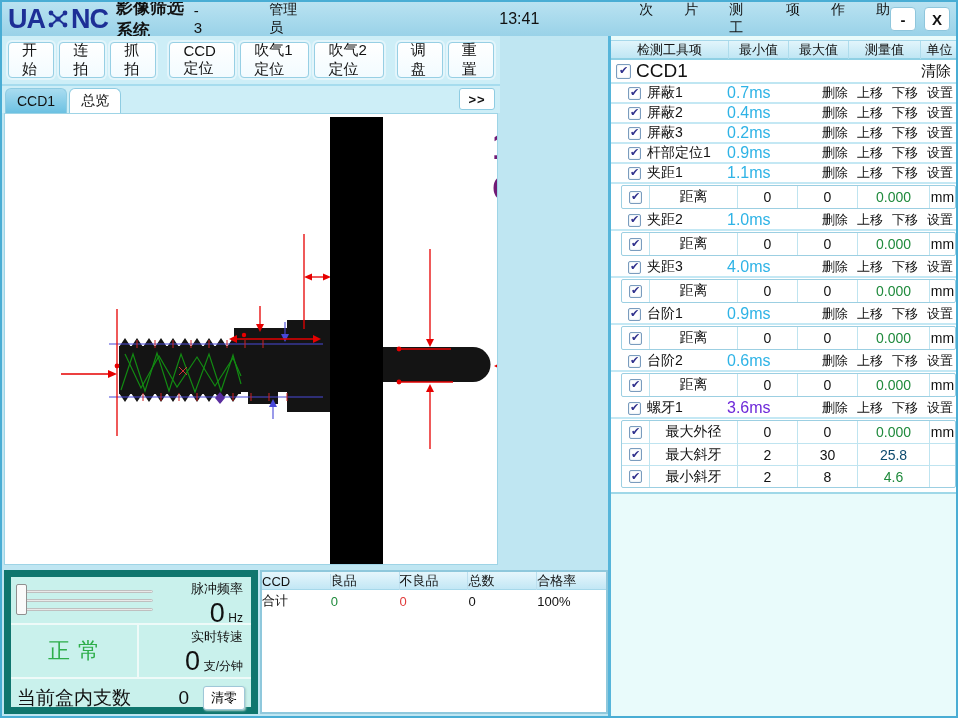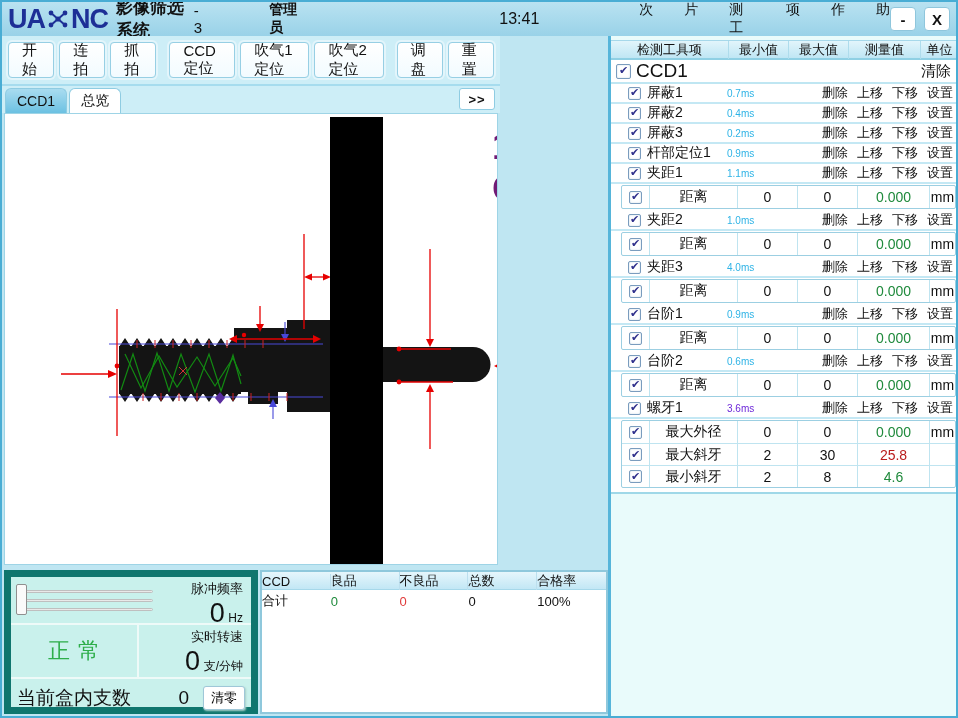--- a/index.html
+++ b/index.html
@@ -7,21 +7,21 @@
   body { font-family:"Liberation Sans","DejaVu Sans",sans-serif; color:#111; }
   .app { position:relative; width:958px; height:718px; background:#bfe6f2; border:2px solid #49add4; overflow:hidden; }
 
   
   .titlebar { position:absolute; left:0; top:0; width:100%; height:34px;
     background:linear-gradient(#b9e2f1,#99d2e8); display:flex; align-items:center; padding:0 6px; }
   .logo { display:flex; align-items:center; font-weight:900; font-size:27px; color:#1d2f96; letter-spacing:-1px; }
   .logo svg { margin:0 1px; }
   .app-title { font-size:17px; font-weight:bold; margin-left:8px; }
   .app-instance { font-size:15px; margin-left:5px; }
-  .tb-user { font-size:14px; margin-left:63px;font-weight:bold; }
+  .tb-user { font-size:14px; margin-left:63px; }
   .tb-time { font-size:16px; margin-left:200px; }
   .tb-menu { display:flex; gap:31px; font-size:14px; margin-left:100px; }
   .tb-menu span { cursor:default; }
   .winbtns { margin-left:auto; display:flex; gap:8px; }
   .winbtn { width:26px; height:24px; background:#fff; border:1px solid #8fc6dc; border-radius:4px;
     display:flex; align-items:center; justify-content:center; font-weight:bold; font-size:15px; }
 
   
   .left-col { position:absolute; left:0; top:34px; width:498px; bottom:0; }
   .toolbar { height:50px; background:#cdeef7; border-bottom:2px solid #a6dcee; display:flex; align-items:center; padding:0 6px; gap:5px; }
@@ -82,21 +82,21 @@
     display:inline-flex; align-items:center; justify-content:center; box-shadow:inset 0 0 2px #c8d8e2; }
   .cb::before { content:"✔"; font-size:11px; font-weight:bold; color:#30308c; line-height:1; margin-top:-1px; }
   .cb.big { width:15px; height:15px; }
 
   .group-row { height:24px; display:flex; align-items:center; padding:0 5px; border-bottom:2px solid #bfe6f2; }
   .group-label { font-size:19px; margin-left:5px; }
   .clear-link { margin-left:auto; font-size:15px; padding-right:2px; }
 
   .trow { height:20px; display:flex; align-items:center; padding-left:17px; border-bottom:2px solid #c4e8f4; }
   .tlabel { font-size:14px; width:80px; margin-left:6px; }
-  .ttime { font-size:10px; width:68px; }
+  .ttime { font-size:16px; width:68px; }
   .tacts { margin-left:auto; display:flex; gap:9px; font-size:13px; padding-right:5px; }
 
   .sgroup { margin:1px 2px 2px 10px; border:1px solid #9ccfe2; border-radius:2px; background:#fff; }
   .srow { display:grid; grid-template-columns:28px 88px 60px 60px 72px 1fr; height:22px; align-items:center;
     text-align:center; font-size:14px; }
   .srow + .srow { border-top:1px solid #bfe4f0; }
   .srow > span { border-right:1px solid #bfe4f0; height:100%; display:flex; align-items:center; justify-content:center; }
   .srow > span:last-child { border-right:none; }
   .filler { flex:1; }
 </style>
@@ -491,21 +491,21 @@
           <span style="color:#1f8a3c">0.000</span>
           <span>mm</span>
         </div>
         <div class="srow">
           <span>
               <span class="cb"></span>
             </span>
           <span>最大斜牙</span>
           <span>2</span>
           <span>30</span>
-          <span style="color:#b91c1c">25.8</span>
+          <span style="color:#0c4a6e">25.8</span>
           <span></span>
         </div>
         <div class="srow">
           <span>
               <span class="cb"></span>
             </span>
           <span>最小斜牙</span>
           <span>2</span>
           <span>8</span>
           <span style="color:#1f8a3c">4.6</span>

